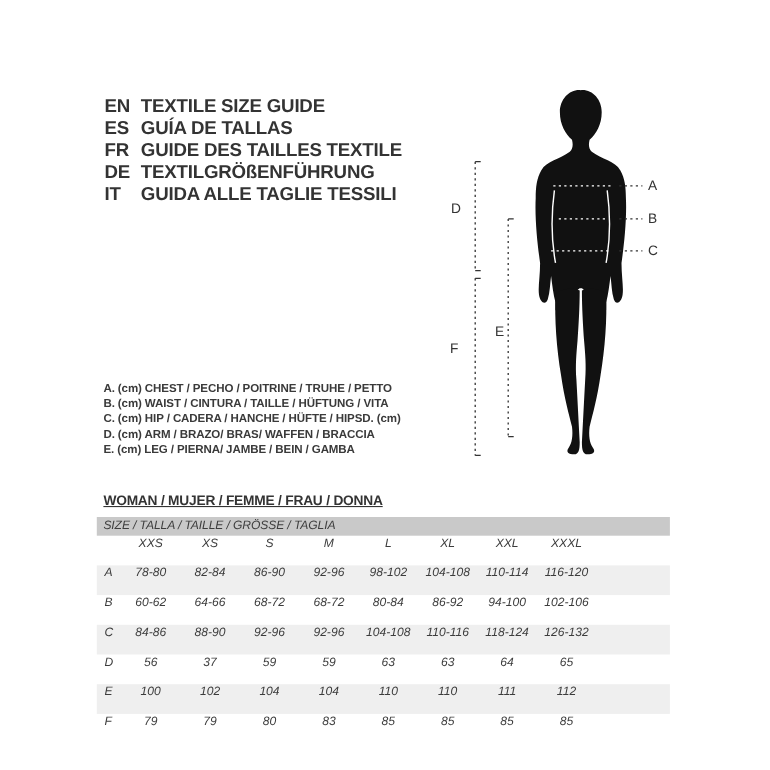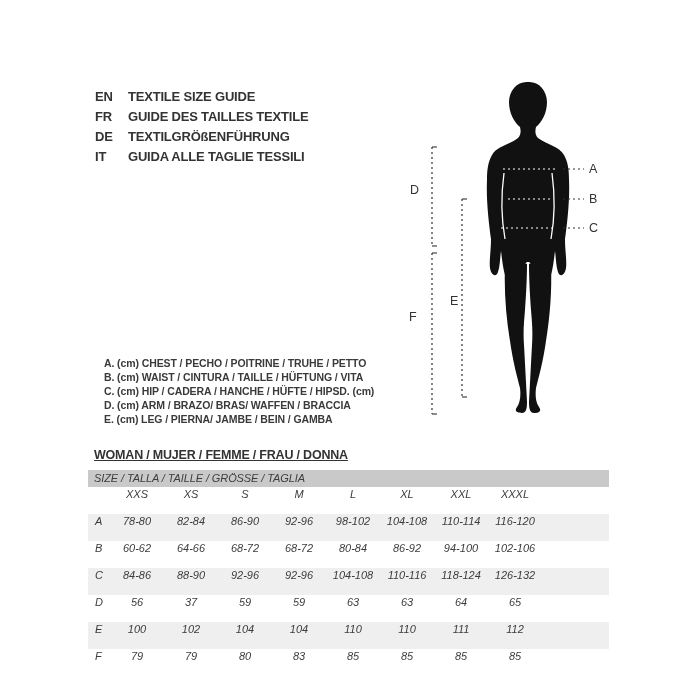--- a/index.html
+++ b/index.html
@@ -1,46 +1,47 @@
 <!DOCTYPE html>
 <html><head>
 <meta charset="utf-8">
 <style>
   html,body{margin:0;padding:0;background:#fff;}
   #canvas{
     position:relative;width:700px;height:700px;background:#ffffff;overflow:hidden;
     font-family:"Liberation Sans", sans-serif;color:#3a3a3a;
   }
   
-  .langs{position:absolute;left:95px;top:87px;font-size:13px;font-weight:bold;letter-spacing:-0.2px;color:#333;}
+  .langs{position:absolute;left:95px;top:87px;font-size:17px;font-weight:bold;letter-spacing:-0.2px;color:#333;}
   .lang-row{height:20px;line-height:20px;white-space:nowrap;}
   .lang-row .code{display:inline-block;width:33px;}
   
   #figure{position:absolute;left:400px;top:75px;}
   #figure text{font-family:"Liberation Sans",sans-serif;font-size:12.5px;fill:#333;}
   
-  .measures{position:absolute;left:104px;top:346px;font-size:10.5px;font-weight:bold;letter-spacing:-0.1px;color:#3a3a3a;margin-top:10px;}
+  .measures{position:absolute;left:94px;top:346px;font-size:10.5px;font-weight:bold;letter-spacing:-0.1px;color:#3a3a3a;}
   .measure-line{height:14px;line-height:14px;white-space:nowrap;}
   
   .woman{position:absolute;left:94px;top:448px;font-size:12.5px;font-weight:bold;letter-spacing:-0.2px;color:#333;text-decoration:underline;}
   
   .size-table{position:absolute;left:88px;top:470px;width:521px;font-size:11px;color:#3c3c3c;font-style:italic;}
   .thead{height:17px;line-height:17px;background:#c9c9c9;padding-left:6px;letter-spacing:-0.1px;color:#3d3d3d;}
   .trow{display:grid;grid-template-columns:22px repeat(8,54px) 1fr;height:27px;line-height:15px;}
   .trow .cell{text-align:center;}
   .trow .cell.rowlabel{text-align:left;padding-left:7px;}
   .trow.stripe{background:#efefef;}
 </style>
 </head>
 <body>
 
 <div id="canvas">
 
   <div class="langs">
     <div class="lang-row"><span class="code">EN</span><span class="name">TEXTILE SIZE GUIDE</span></div>
+    <div class="lang-row"><span class="code">ES</span><span class="name">GUÍA DE TALLAS</span></div>
     <div class="lang-row"><span class="code">FR</span><span class="name">GUIDE DES TAILLES TEXTILE</span></div>
     <div class="lang-row"><span class="code">DE</span><span class="name">TEXTILGRÖßENFÜHRUNG</span></div>
     <div class="lang-row"><span class="code">IT</span><span class="name">GUIDA ALLE TAGLIE TESSILI</span></div>
   </div>
 
   <svg id="figure" width="220" height="350" viewBox="0 0 220 350">
 
     <g fill="#111">
       <path d="
         M128,7 C118,6 109,15 109,27 C109,38 114,47 120,52 C121,56 121,60 118,63

